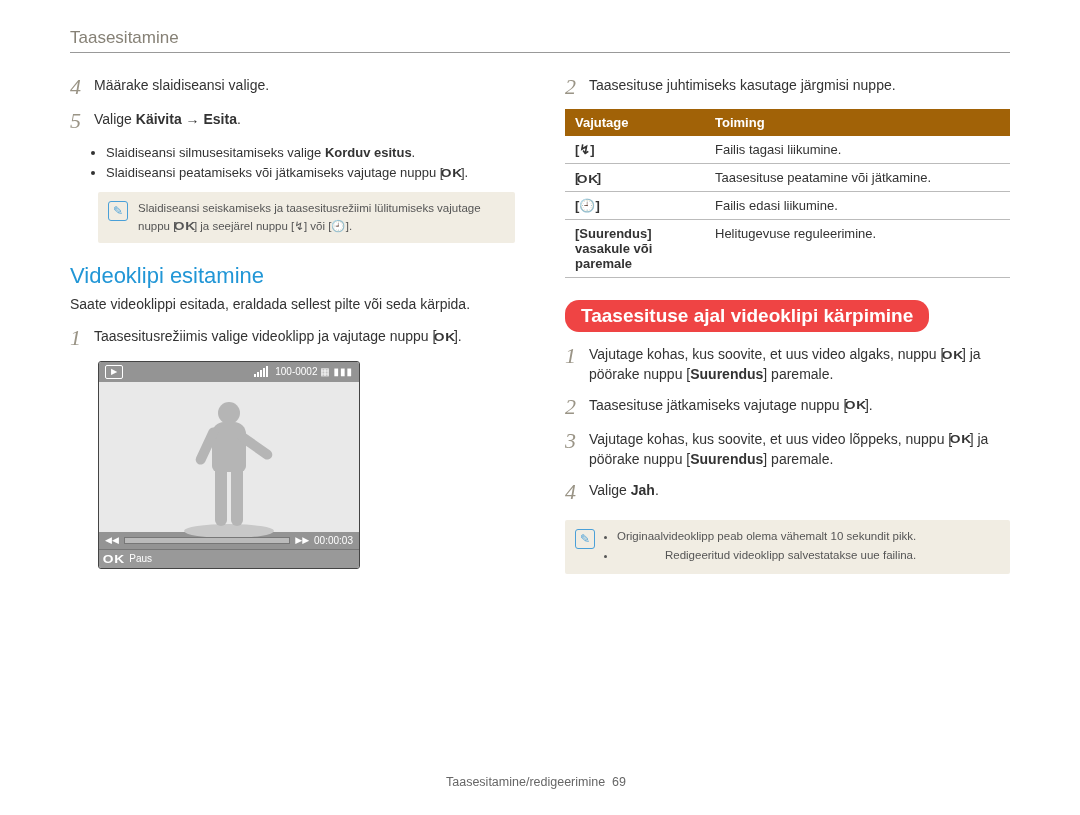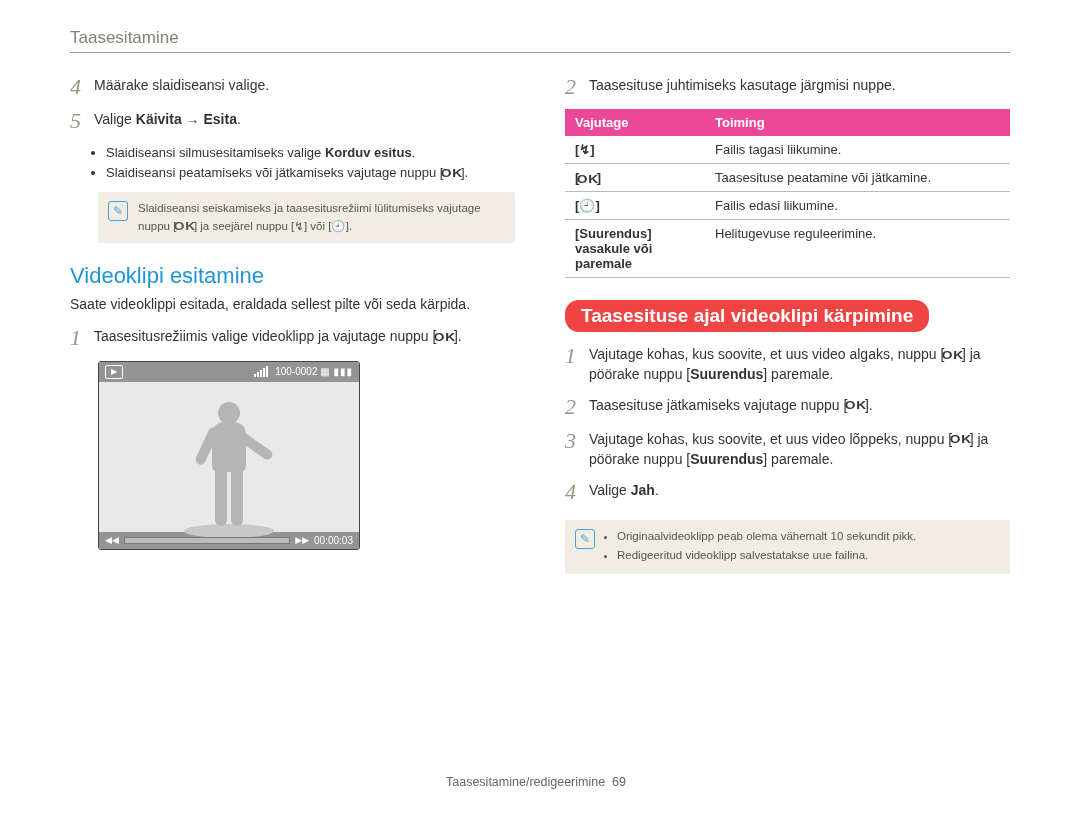--- a/index.html
+++ b/index.html
@@ -95,20 +95,21 @@
     font-size: 12px;
     margin-top: 1px;
   }
   .note-bullets {
     margin: 0;
     padding: 0 0 0 12px;
   }
   .note-bullets li {
     list-style: disc;
     margin-bottom: 2px;
+    text-align: right;
   }
   h2.section {
     font-size: 22px;
     font-weight: normal;
     color: #2196d6;
     margin: 18px 0 6px 0;
   }
   .intro {
     font-size: 14px;
     line-height: 1.4;
@@ -226,21 +227,21 @@
   }
 
   table.btn-table {
     border-collapse: collapse;
     width: 100%;
     font-size: 13px;
     margin-top: 4px;
   }
   table.btn-table th {
     text-align: left;
-    background: #ec4899;
+    background: #a16207;
     color: #fff;
     font-weight: bold;
     padding: 6px 10px;
     font-size: 13px;
   }
   table.btn-table td {
     padding: 6px 10px;
     border-bottom: 1px solid #bbb;
     vertical-align: top;
   }
@@ -349,20 +350,24 @@
                 <div class="sil-leg"></div>
               </div>
             </div>
           </div>
           <div class="vs-ctrl">
             <span class="vs-tri">◀◀</span>
             <div class="vs-track"></div>
             <span class="vs-tri">▶▶</span>
             <span>00:00:03</span>
           </div>
+          <div class="vs-bottom">
+            <b class="icon-ok">OK</b>
+            <span style="margin-left:4px;">Paus</span>
+          </div>
         </div>
       </div>
 
     </div>
 
     <div class="col">
 
       <div class="step">
         <div class="step-num">2</div>
         <div class="step-body">Taasesituse juhtimiseks kasutage järgmisi nuppe.</div>

